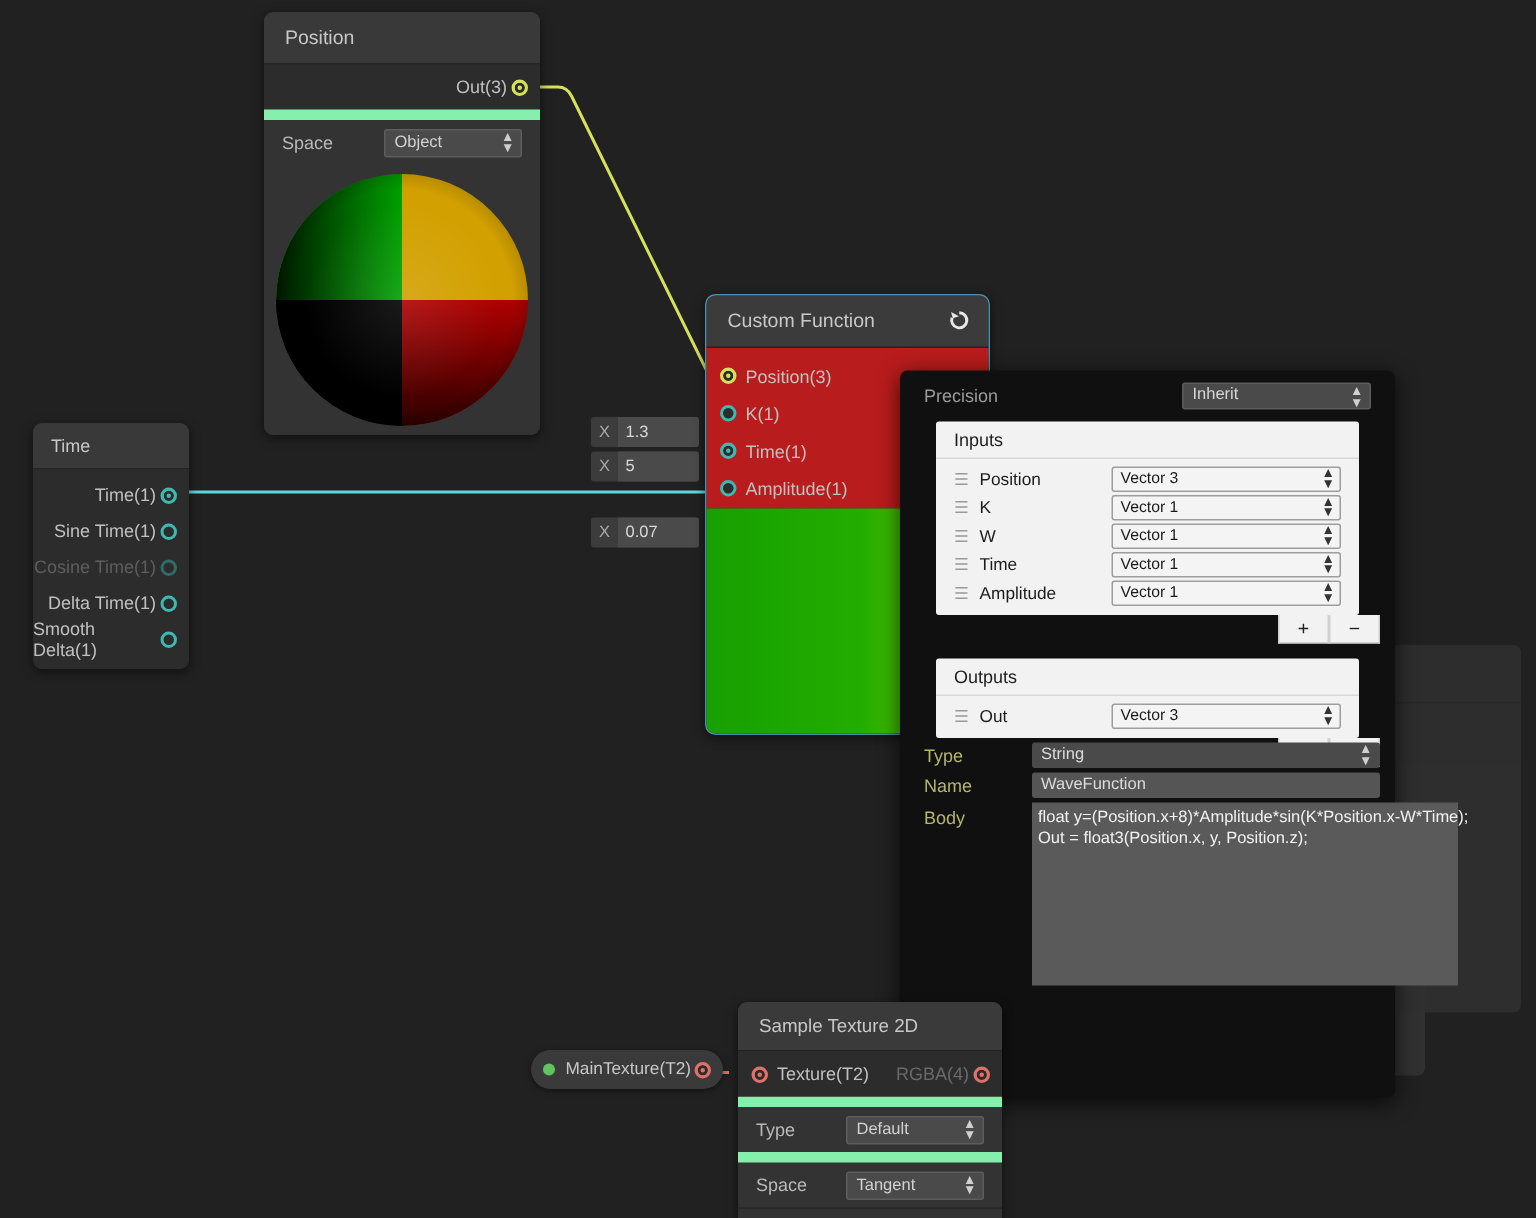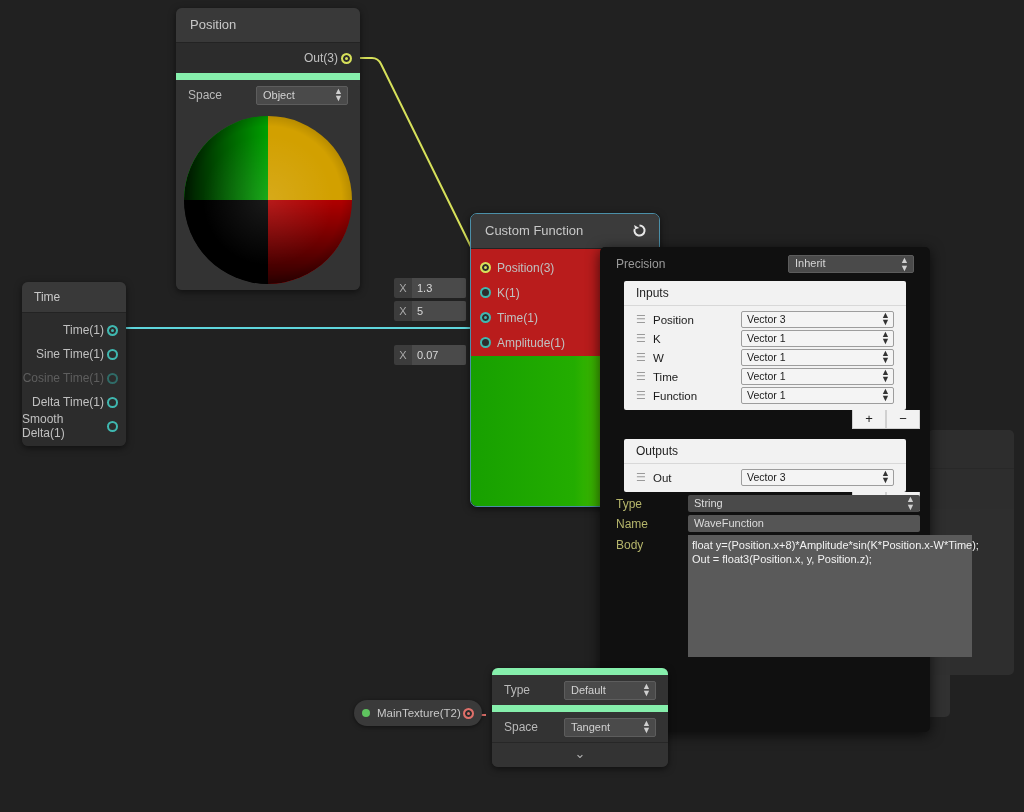--- a/index.html
+++ b/index.html
@@ -66,21 +66,21 @@
   .dim .dot{border-color:#2f6b67;}
 
   
   .valfield{position:absolute;width:72px;height:20px;background:#3c3c3c;
             border-radius:2px;display:flex;align-items:center;font-size:11px;color:#d8d8d8;}
   .valfield .ax{width:18px;text-align:center;color:#a9a9a9;}
   .valfield .vv{flex:1;background:#4a4a4a;height:20px;line-height:20px;padding-left:5px;border-radius:0 2px 2px 0;}
   .microdot{position:absolute;width:7px;height:7px;border-radius:50%;background:#3fb8b0;}
 
   
-  #cf-node{left:470px;top:213px;width:188px;border:1px solid #4b8fa8;border-radius:7px;}
+  #cf-node{left:470px;top:196px;width:188px;border:1px solid #4b8fa8;border-radius:7px;}
   #cf-node .node-title{background:#3b3b3b;}
   #cf-refresh{position:absolute;right:12px;top:9px;width:15px;height:15px;}
   #cf-preview{height:150px;background:linear-gradient(to right,#17a000 0%,#23ad00 55%,#6dc800 88%,#8ed400 100%);}
   #cf-ports{background:#b91c1c;padding:6px 0 1px;}
   #cf-ports .port-row{height:25px;}
 
   
   #inspector{position:absolute;left:600px;top:247px;width:330px;height:485px;
              background:#101010;border-radius:5px;box-shadow:0 3px 14px rgba(0,0,0,.7);}
   #precision-row{display:flex;align-items:center;height:34px;padding:0 16px;color:#9a9a9a;font-size:12px;}
@@ -299,21 +299,21 @@
         <div class="wc-row">
           <span class="grip">☰</span>
           <span class="pname">Time</span>
           <span class="dd-light">
             <span>Vector 1</span>
             <span class="arrows">▲<br>▼</span>
           </span>
         </div>
         <div class="wc-row">
           <span class="grip">☰</span>
-          <span class="pname">Function</span>
+          <span class="pname">Amplitude</span>
           <span class="dd-light">
             <span>Vector 1</span>
             <span class="arrows">▲<br>▼</span>
           </span>
         </div>
       </div>
     </div>
     <div class="pm-row">
       <div class="pm-btn">+</div>
       <div class="pm-btn">−</div>
@@ -354,20 +354,31 @@
     </div>
   </div>
 
   <div id="maintex">
     <span class="gd"></span>
     <span style="flex:1;">MainTexture(T2)</span>
     <span class="dot red filled" style="position:static;"></span>
   </div>
 
   <div class="node" id="st-node">
+    <div class="node-title">Sample Texture 2D</div>
+    <div id="st-ports">
+      <div class="port-row in" style="position:absolute;left:0;top:0;">
+        <span class="dot red filled leftdot"></span>
+        <span>Texture(T2)</span>
+      </div>
+      <div class="port-row out" style="position:absolute;right:0;top:0;color:#6a6a6a;">
+        <span>RGBA(4)</span>
+        <span class="dot red filled rightdot"></span>
+      </div>
+    </div>
     <div class="slot-row">
       <span class="lbl">Type</span>
       <span class="dropdown">
         <span>Default</span>
         <span class="arrows">▲<br>▼</span>
       </span>
     </div>
     <div class="slot-row">
       <span class="lbl">Space</span>
       <span class="dropdown">

